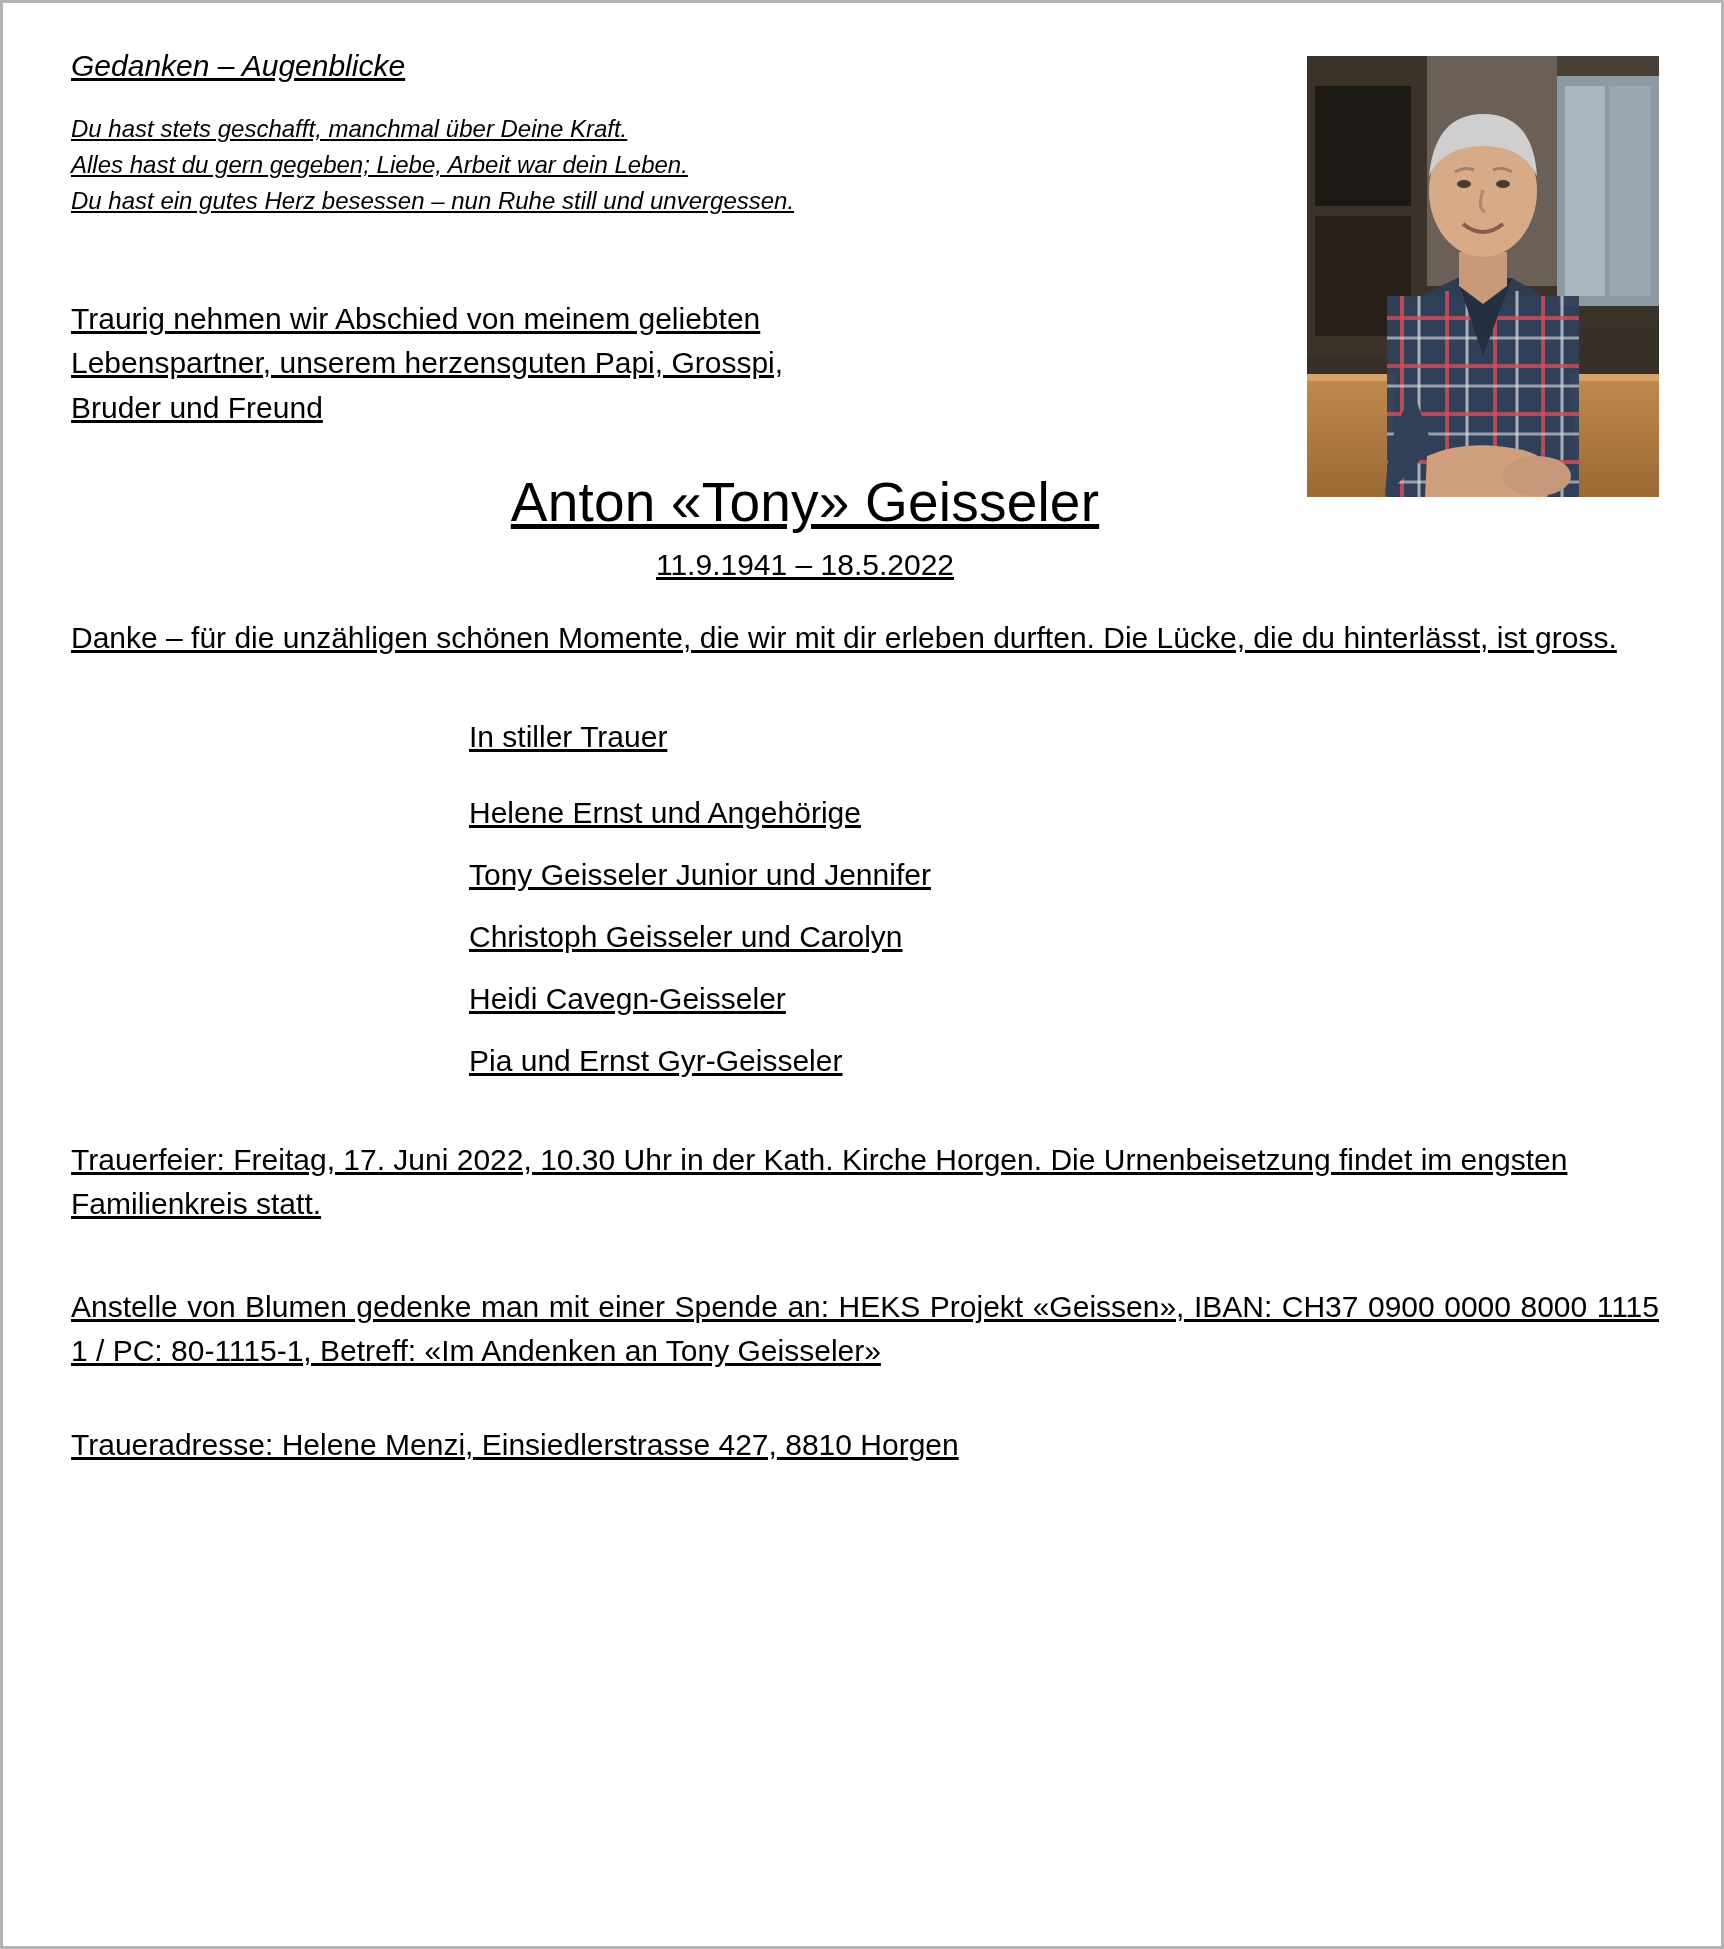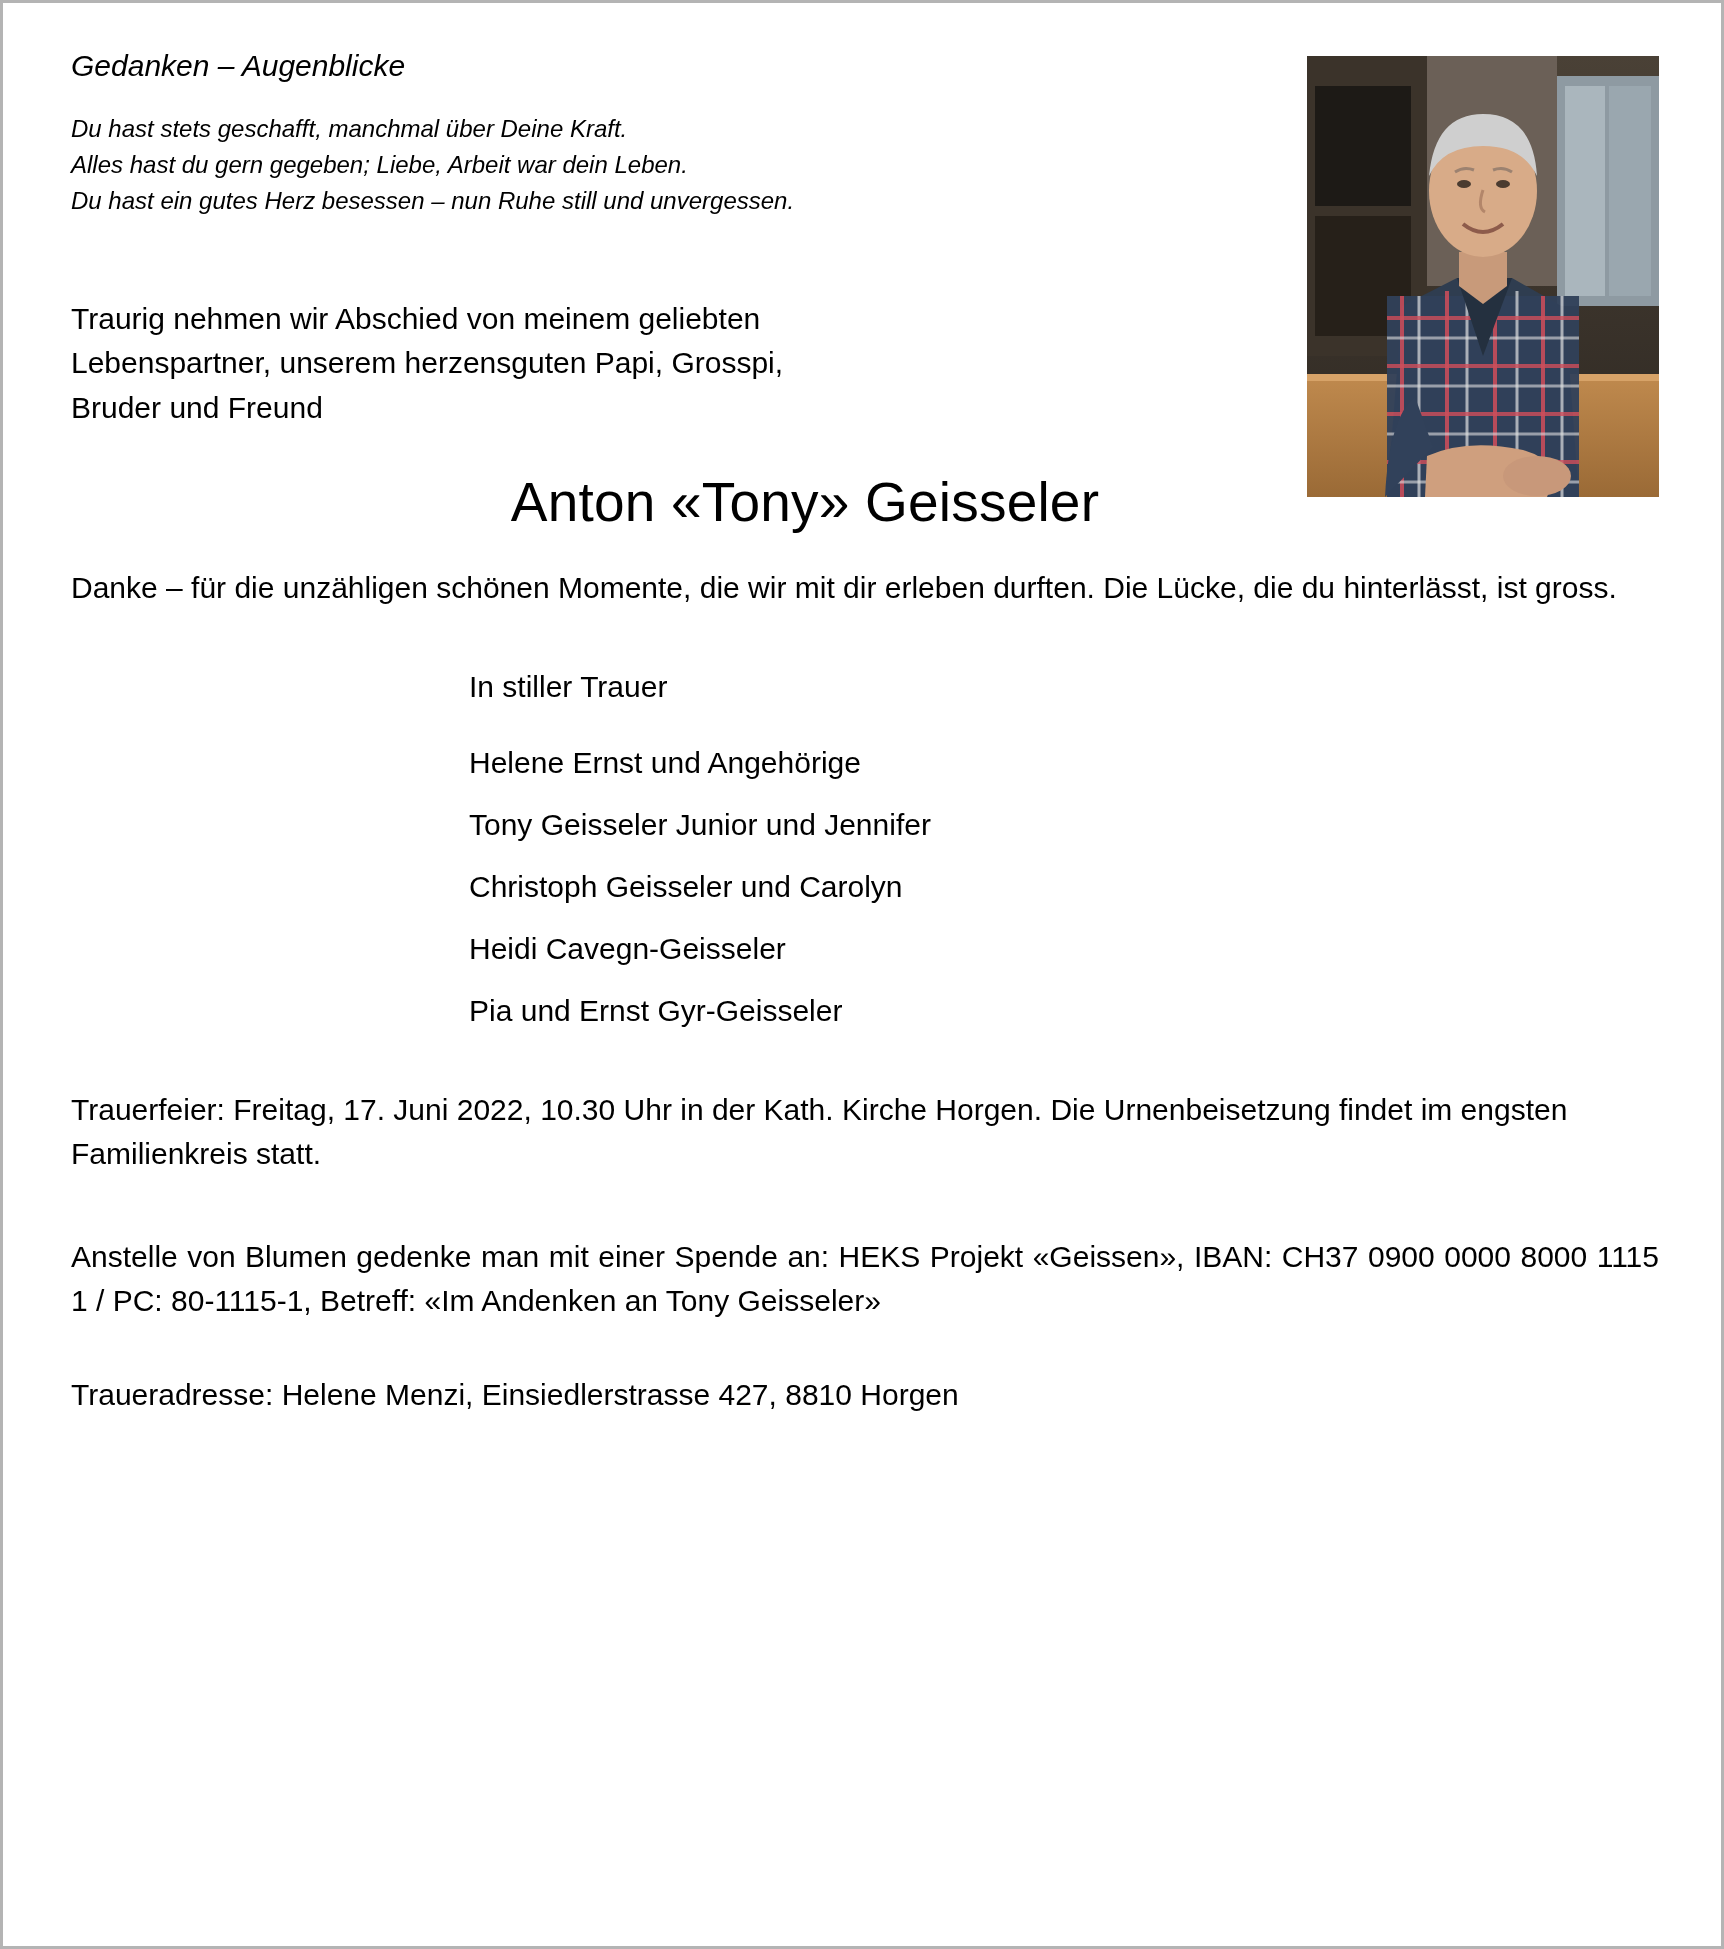--- a/index.html
+++ b/index.html
@@ -21,20 +21,21 @@
     background: #ffffff;
     border: 3px solid #b4b4b4;
     padding: 0;
     overflow: hidden;
   }
   .inner {
     position: relative;
     padding: 48px 62px 8px 68px;
     box-sizing: border-box;
     height: 100%;
+    text-decoration: underline;
   }
 
   
   .poem {
     font-style: italic;
     font-size: 30px;
     line-height: 1.0;
     max-width: 1180px;
   }
   .poem .poem-title {
@@ -203,20 +204,21 @@
     </div>
 
     <div class="intro">
       <div>Traurig nehmen wir Abschied von meinem geliebten</div>
       <div>Lebenspartner, unserem herzensguten Papi, Grosspi,</div>
       <div>Bruder und Freund</div>
     </div>
 
     <div class="name-block">
       <div class="name">Anton «Tony» Geisseler</div>
+      <div class="dates">11.9.1941 – 18.5.2022</div>
     </div>
 
     <div class="body-par">Danke – für die unzähligen schönen Momente, die wir mit dir erleben durften. Die Lücke, die du hinterlässt, ist gross.</div>
 
     <div class="mourners">
       <div class="lead">In stiller Trauer</div>
       <div class="mourner">Helene Ernst und Angehörige</div>
       <div class="mourner">Tony Geisseler Junior und Jennifer</div>
       <div class="mourner">Christoph Geisseler und Carolyn</div>
       <div class="mourner">Heidi Cavegn-Geisseler</div>

